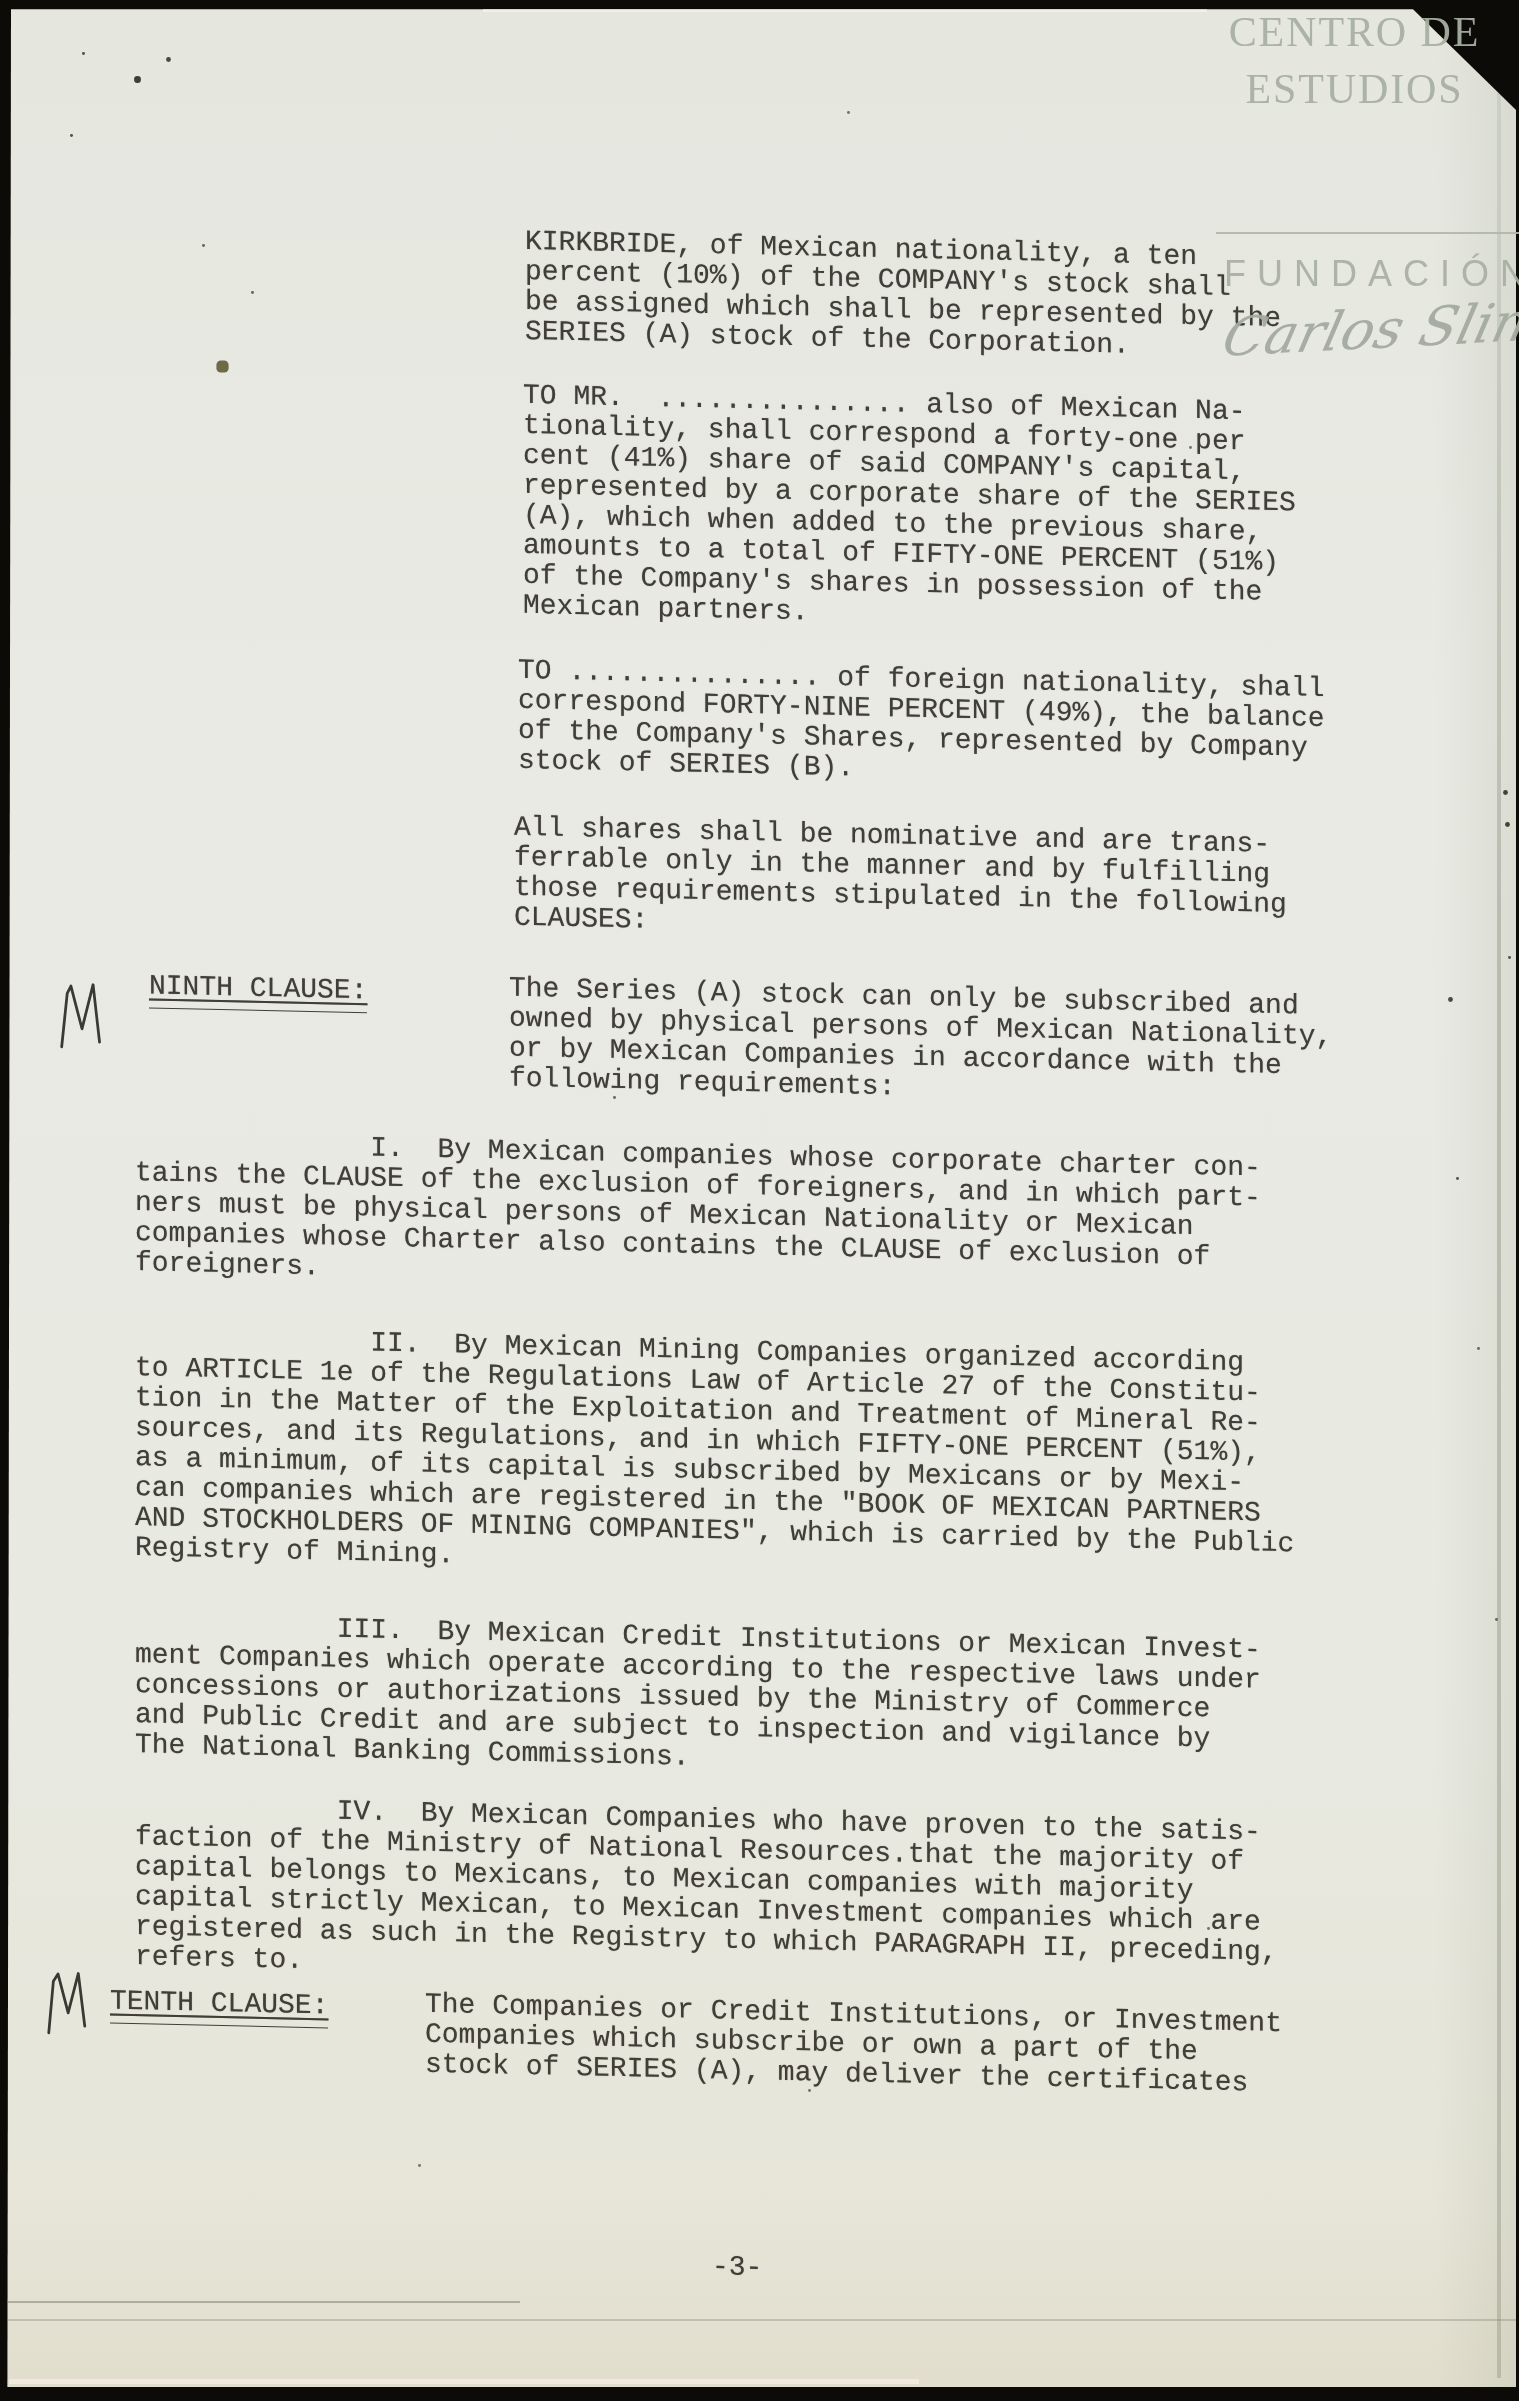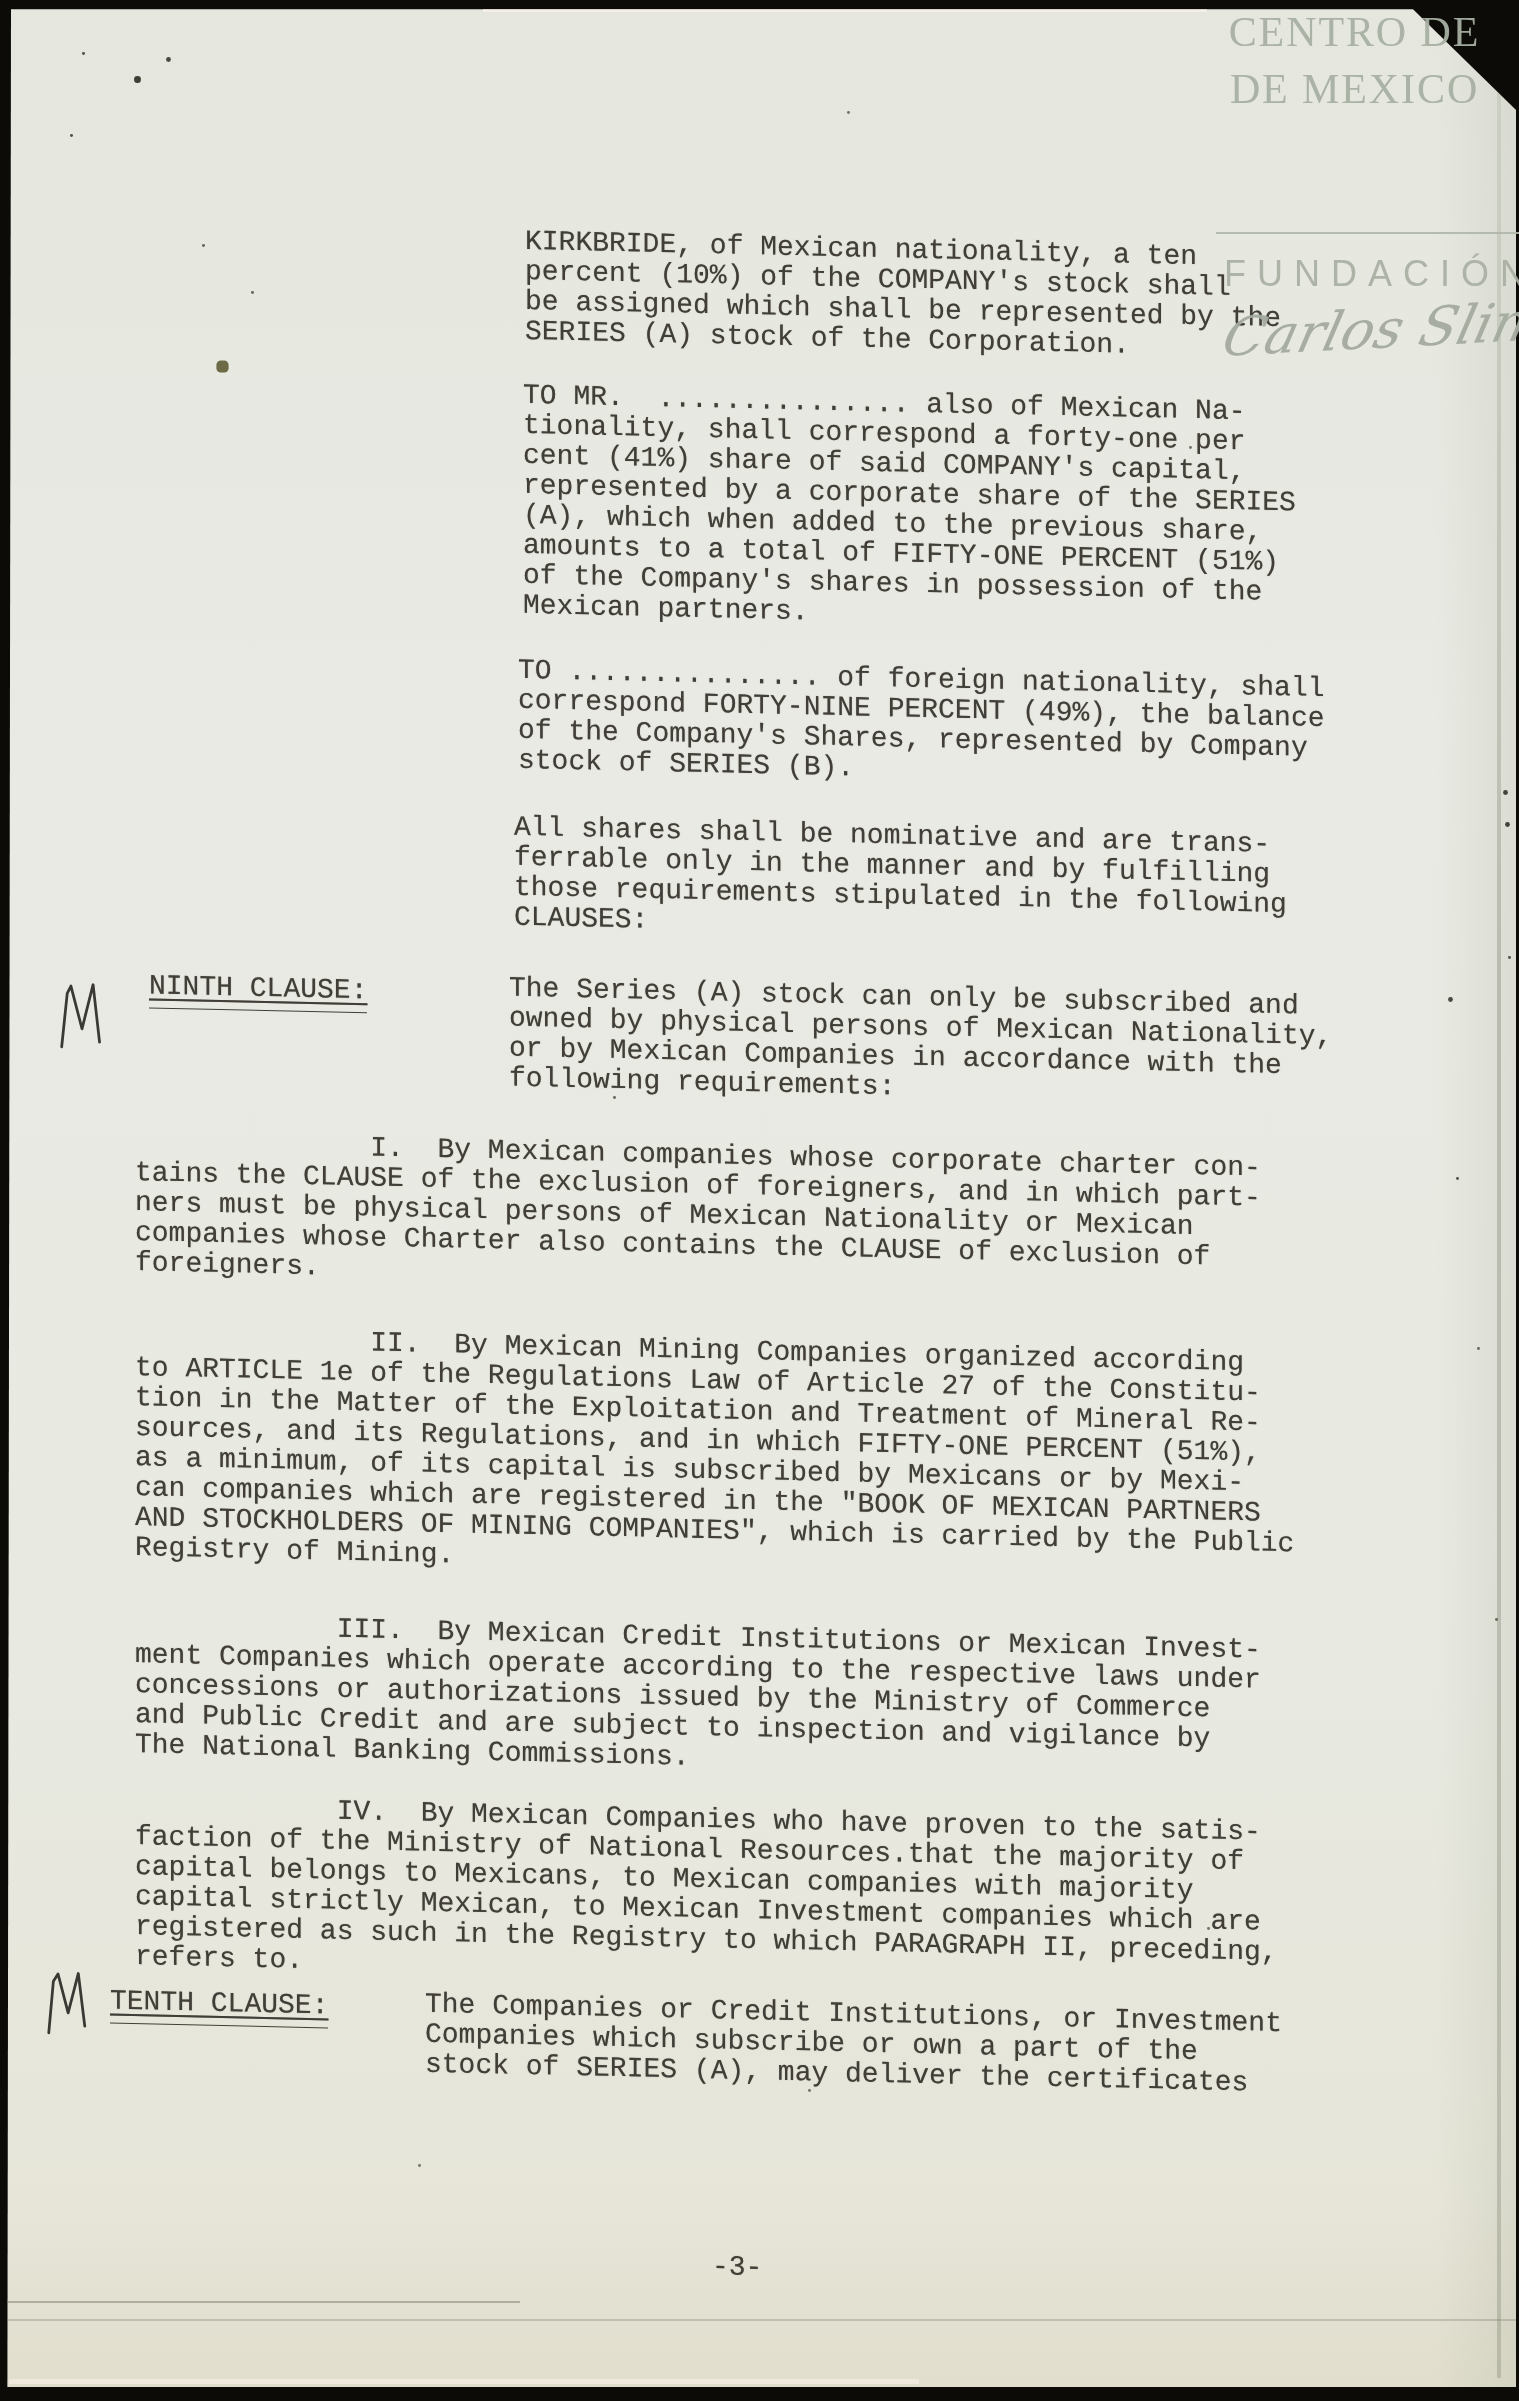--- a/index.html
+++ b/index.html
@@ -144,21 +144,21 @@
     <div class="tw" style="left:425px;top:1980px;">The Companies or Credit Institutions, or Investment
 Companies which subscribe or own a part of the
 stock of SERIES (A), may deliver the certificates</div>
 
     <div class="tw" style="left:712px;top:2236px;">-3-</div>
   </div>
 
   <div class="watermark">
     <div class="wm-serif">
       <div>CENTRO DE</div>
-      <div>DE MEXICO</div>
+      <div>ESTUDIOS</div>
     </div>
     <div class="wm-rule"></div>
     <div class="wm-fundacion">FUNDACIÓN</div>
     <div class="wm-signature">Carlos Slim</div>
   </div>
 
 </div>
 
 
 </body></html>

